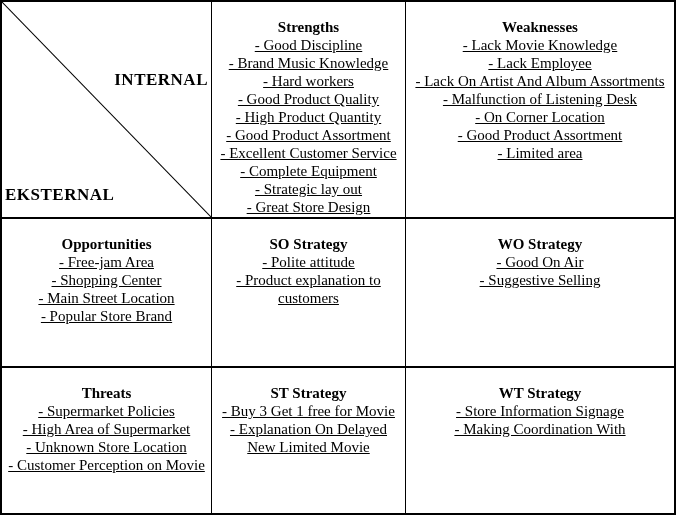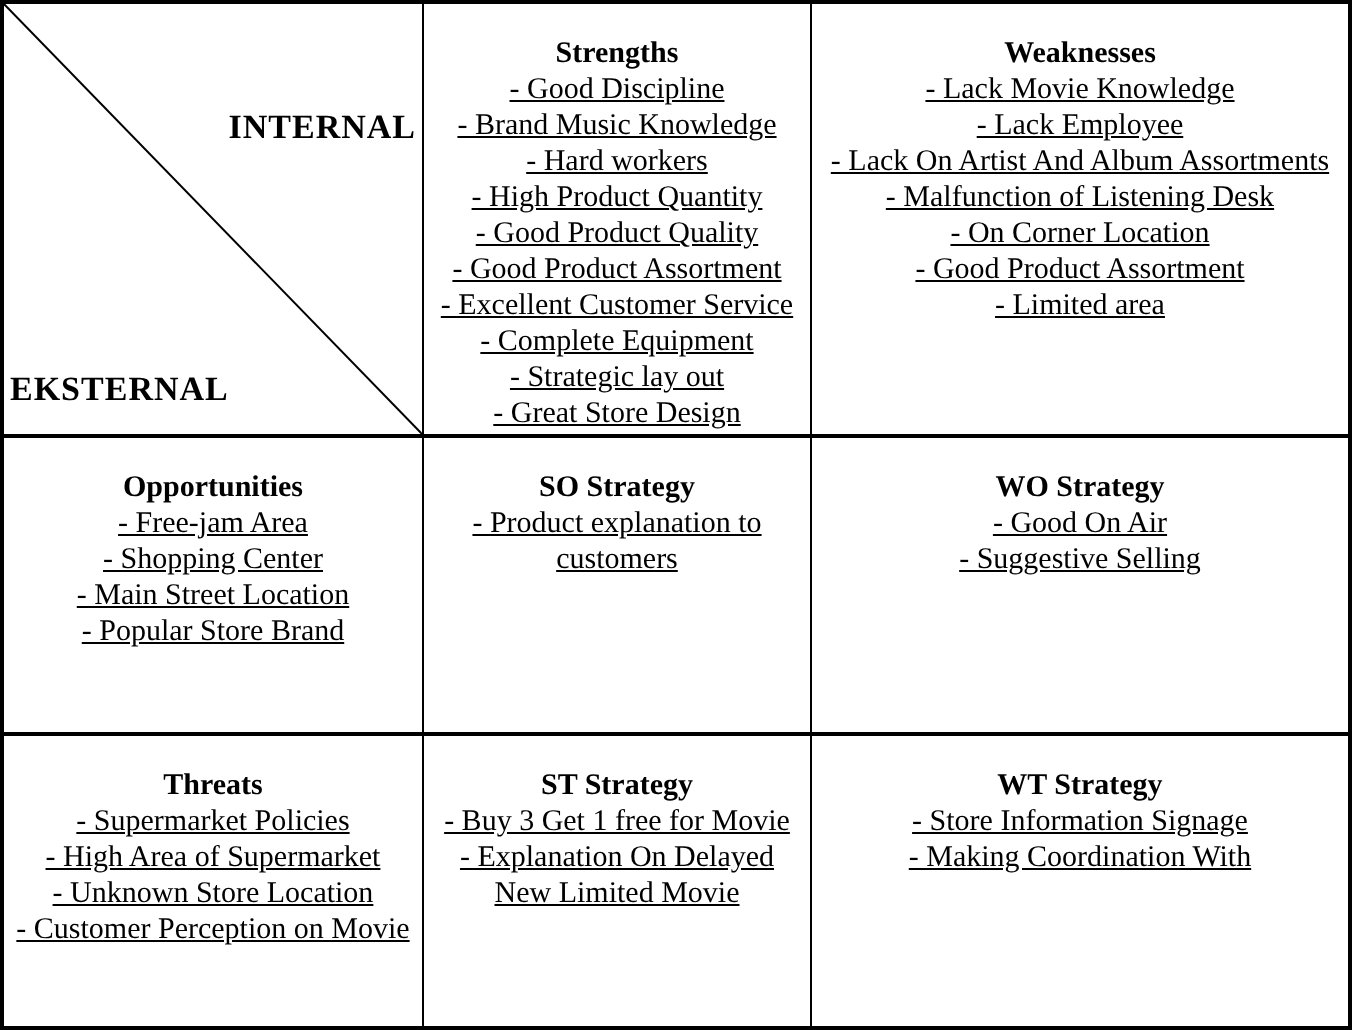--- a/index.html
+++ b/index.html
@@ -46,20 +46,21 @@
     position: absolute;
     left: 0; top: 0;
     width: 100%; height: 100%;
     display: block;
   }
   .axis-label {
     position: absolute;
     font-weight: bold;
     font-size: 17px;
     letter-spacing: 0.5px;
+    margin-top: 16px;
   }
   .axis-label.internal { top: 53px; right: 3px; }
   .axis-label.external { bottom: 13px; left: 3px; }
 </style>
 </head>
 <body>
 
 <div class="swot-table">
 
   <div class="cell corner-cell col-1 row-1">
@@ -69,22 +70,22 @@
     <span class="axis-label internal">INTERNAL</span>
     <span class="axis-label external">EKSTERNAL</span>
   </div>
 
   <div class="cell col-2 row-1">
     <span class="cell-title">Strengths</span>
     <div>
         <div class="line">- Good Discipline</div>
         <div class="line">- Brand Music Knowledge</div>
         <div class="line">- Hard workers</div>
+        <div class="line">- Good Product Quality</div>
         <div class="line">- High Product Quantity</div>
-        <div class="line">- Good Product Quality</div>
         <div class="line">- Good Product Assortment</div>
         <div class="line">- Excellent Customer Service</div>
         <div class="line">- Complete Equipment</div>
         <div class="line">- Strategic lay out</div>
         <div class="line">- Great Store Design</div>
         <div class="line">- Cleanliness</div>
       </div>
   </div>
 
   <div class="cell col-3 row-1">
@@ -106,20 +107,21 @@
         <div class="line">- Free-jam Area</div>
         <div class="line">- Shopping Center</div>
         <div class="line">- Main Street Location</div>
         <div class="line">- Popular Store Brand</div>
       </div>
   </div>
 
   <div class="cell col-2 row-2">
     <span class="cell-title">SO Strategy</span>
     <div>
+        <div class="line">- Polite attitude</div>
         <div class="line">- Product explanation to</div>
         <div class="line">customers</div>
       </div>
   </div>
 
   <div class="cell col-3 row-2">
     <span class="cell-title">WO Strategy</span>
     <div>
         <div class="line">- Good On Air</div>
         <div class="line">- Suggestive Selling</div>

